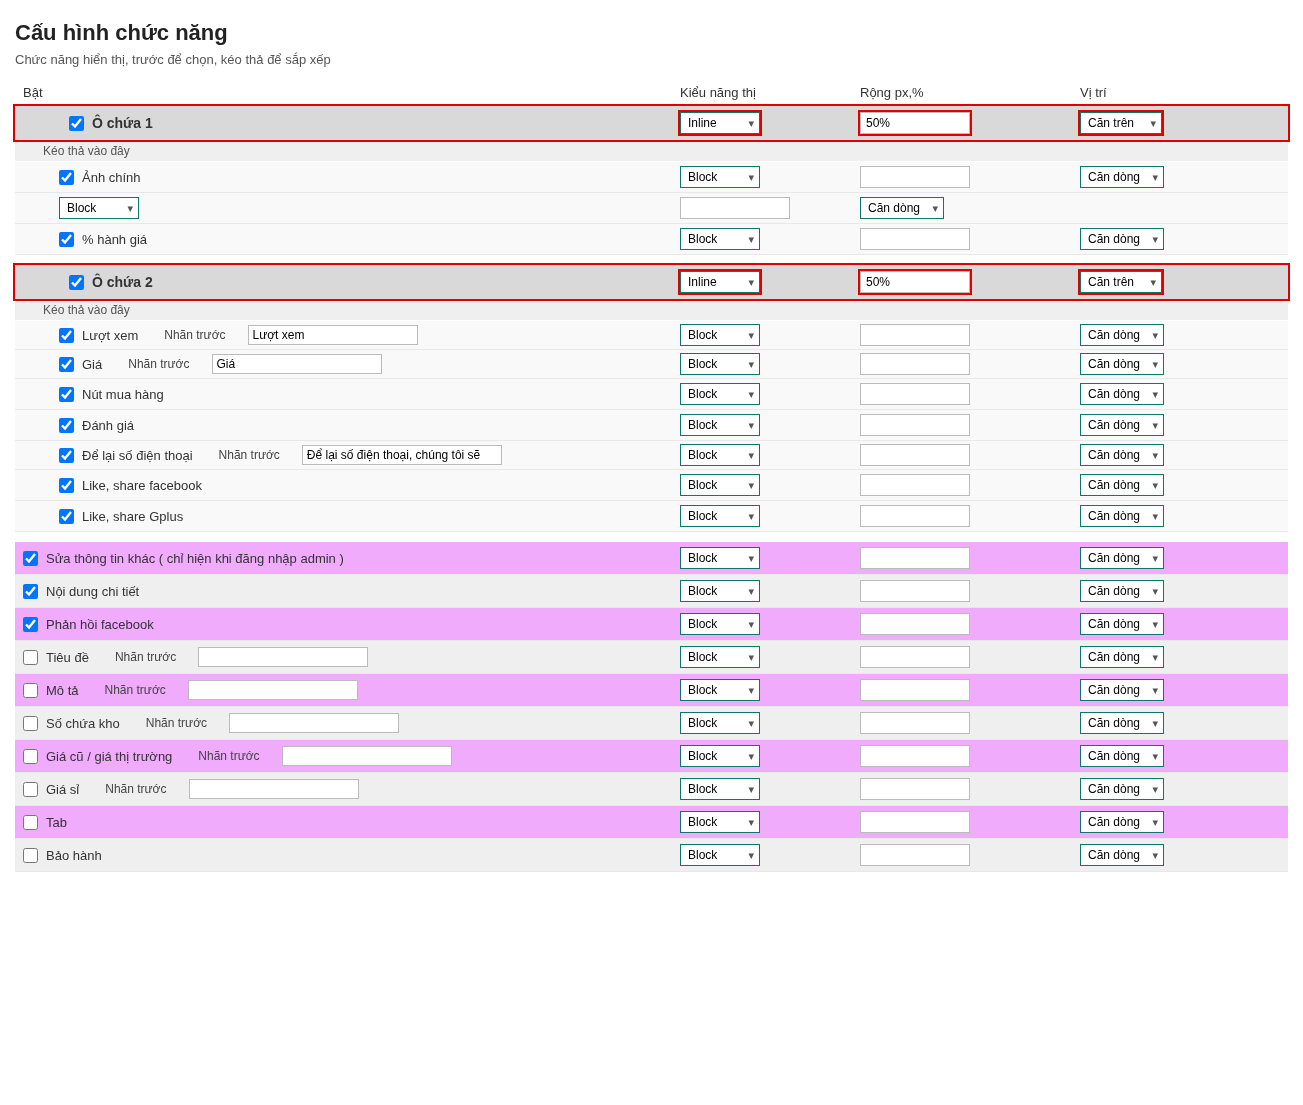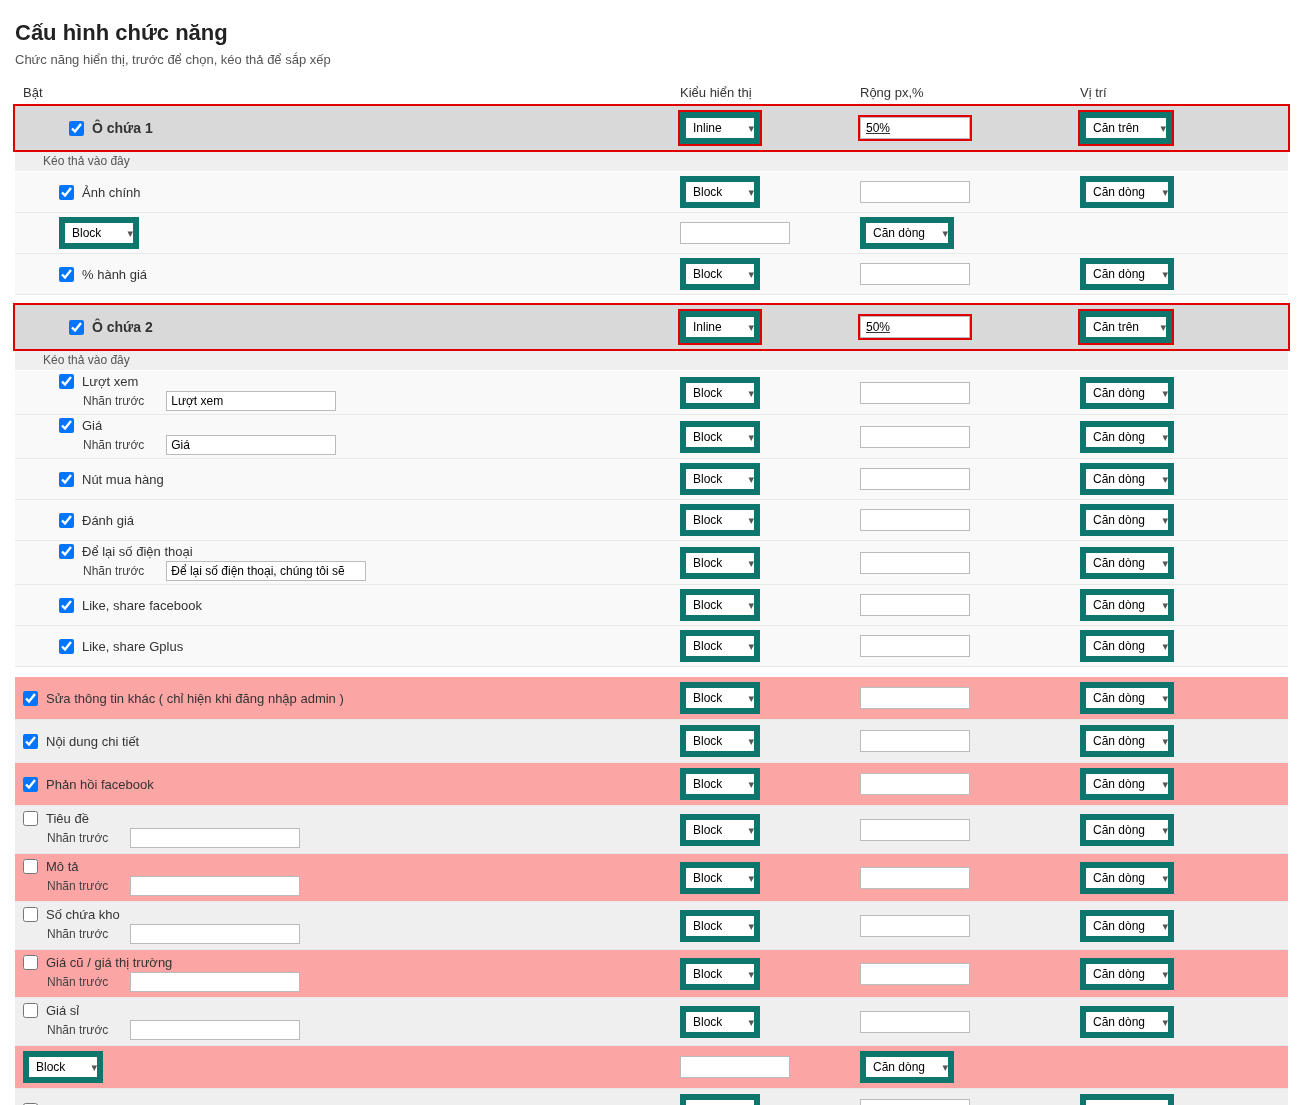--- a/index.html
+++ b/index.html
@@ -60,34 +60,34 @@
     }
     .item-row.with-label {
       padding-top: 3px;
       padding-bottom: 3px;
     }
     .outer-item-row {
       display: grid;
       grid-template-columns: 1fr 180px 220px 200px;
       align-items: center;
       padding: 5px 8px;
-      background: #fca5a5;
+      background: #f0abfc;
       border-bottom: 1px solid #e8e8e8;
     }
     .outer-item-row.gray-bg {
       background: #efefef;
     }
     .label-col {
       display: flex;
       align-items: center;
       gap: 8px;
     }
     .label-col.with-sublabel {
-      flex-direction: column;
-      align-items: flex-start;
+      flex-direction: row;
+      align-items: center;
       gap: 2px;
     }
     .label-col .main-label {
       display: flex;
       align-items: center;
       gap: 8px;
     }
     .sub-label {
       display: flex;
       align-items: center;
@@ -107,21 +107,21 @@
       height: 15px;
       cursor: pointer;
     }
     .select-wrapper {
       position: relative;
       display: inline-block;
     }
     select {
       appearance: none;
       -webkit-appearance: none;
-      border: 6px solid #0f766e;
+      border: 1px solid #0f766e;
       background: #fff;
       padding: 3px 22px 3px 7px;
       font-size: 12px;
       cursor: pointer;
       min-width: 80px;
     }
     .select-wrapper::after {
       content: '▾';
       position: absolute;
       right: 6px;
@@ -145,34 +145,34 @@
     }
     .section-label {
       display: flex;
       align-items: center;
       gap: 8px;
       font-weight: bold;
       font-size: 14px;
       margin-left: 46px;
     }
     .col-display { display: flex; align-items: center; gap: 6px; }
-    .col-width { display: flex; align-items: center; text-decoration: underline; }
+    .col-width { display: flex; align-items: center; }
     .col-pos { display: flex; align-items: center; }
     .spacer { height: 10px; background: #fff; }
   </style>
 </head>
 <body>
 
 <div class="page-container">
   <h1>Cấu hình chức năng</h1>
   <div class="subtitle">Chức năng hiển thị, trước để chọn, kéo thả để sắp xếp</div>
 
   <div class="header-row">
     <div>Bật</div>
-    <div>Kiểu hiển thị</div>
+    <div>Kiểu năng thị</div>
     <div>Rộng px,%</div>
     <div>Vị trí</div>
   </div>
 
   <div class="section-row highlighted">
     <div class="section-label">
       <input type="checkbox" checked="" style="">
       <span>Ô chứa 1</span>
     </div>
     <div class="col-display">
@@ -700,20 +700,24 @@
     <div class="col-pos">
       <div class="select-wrapper">
         <select>
           <option>Căn dòng</option><option>Căn trên</option>
         </select>
       </div>
     </div>
   </div>
 
   <div class="outer-item-row">
+    <div class="label-col">
+      <input type="checkbox" style="">
+      <span>Tab</span>
+    </div>
     <div class="col-display">
       <div class="select-wrapper">
         <select>
           <option>Block</option><option>Inline</option>
         </select>
       </div>
     </div>
     <div class="col-width">
       <input type="text" class="width-input" value="" style="">
     </div>

